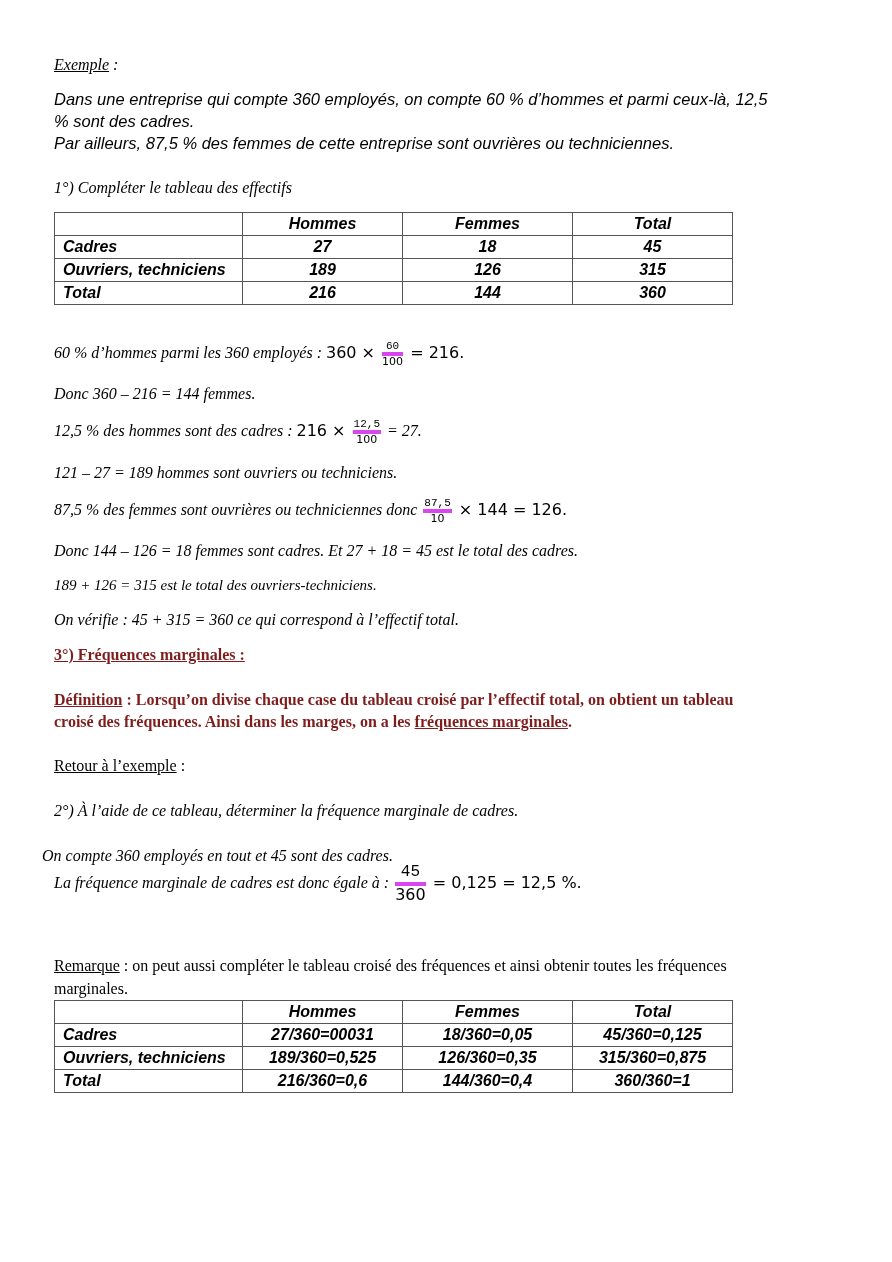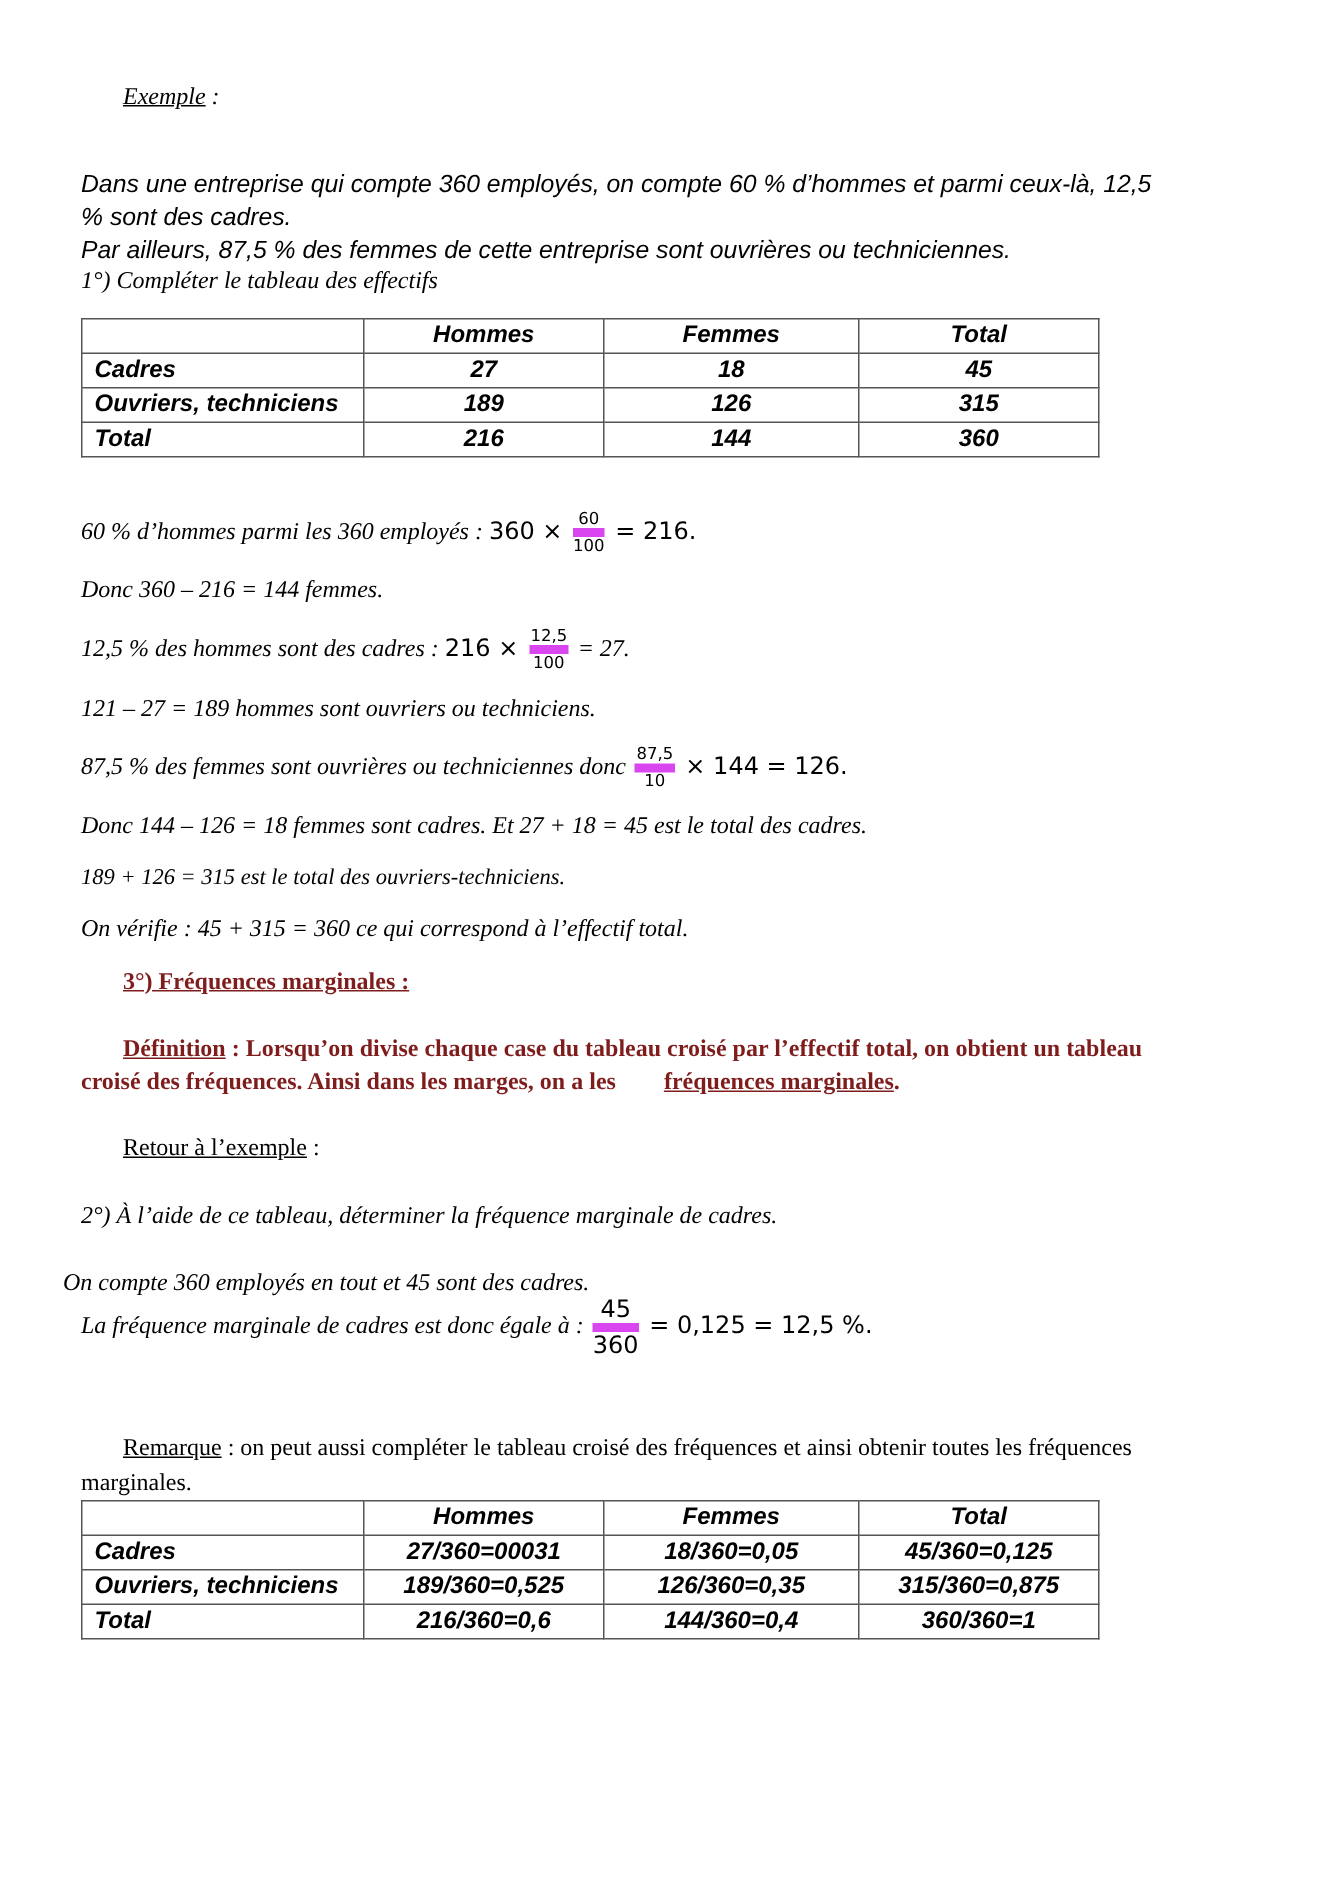--- a/index.html
+++ b/index.html
@@ -1,25 +1,25 @@
 <!DOCTYPE html>
 <html><head>
 <meta charset="utf-8">
 <style>
   html, body { margin: 0; padding: 0; background: #ffffff; }
   body { width: 892px; height: 1262px; position: relative; overflow: hidden; color: #000; }
   .serif { font-family: "Liberation Serif", "DejaVu Serif", serif; }
-  .sans { font-family: "Liberation Sans", "DejaVu Sans", sans-serif; margin-top: 24px; }
+  .sans { font-family: "Liberation Sans", "DejaVu Sans", sans-serif; }
   .it { font-style: italic; }
-  .u { text-decoration: underline; margin-left: 28px; }
+  .u { text-decoration: underline; }
   .abs { position: absolute; white-space: nowrap; }
   .red { color: #7f1d1d; font-weight: bold; }
   .math { font-family: "DejaVu Sans", sans-serif; font-style: normal; }
   .frac { display: inline-block; vertical-align: middle; text-align: center; margin: 0 2px; }
-  .frac .num { display: block; border-bottom: 6px solid #d946ef; padding: 0 1px; line-height: 1.1; }
+  .frac .num { display: block; border-bottom: 4px solid #d946ef; padding: 0 1px; line-height: 1.1; font-family: Liberation Mono, monospace; }
   .frac .den { display: block; line-height: 1.15; }
   .frac.small { font-size: 11px; }
   .frac.big { font-size: 16px; }
   table.grid { position: absolute; border-collapse: collapse; font-family: "Liberation Sans", "DejaVu Sans", sans-serif; font-style: italic; font-size: 16px; }
   table.grid td { border: 1px solid #555; height: 22px; padding: 0 8px; line-height: 22px; font-weight: bold; }
   table.grid td.c { text-align: center; }
   table.grid td.l { text-align: left; }
 </style>
 </head>
 <body>

